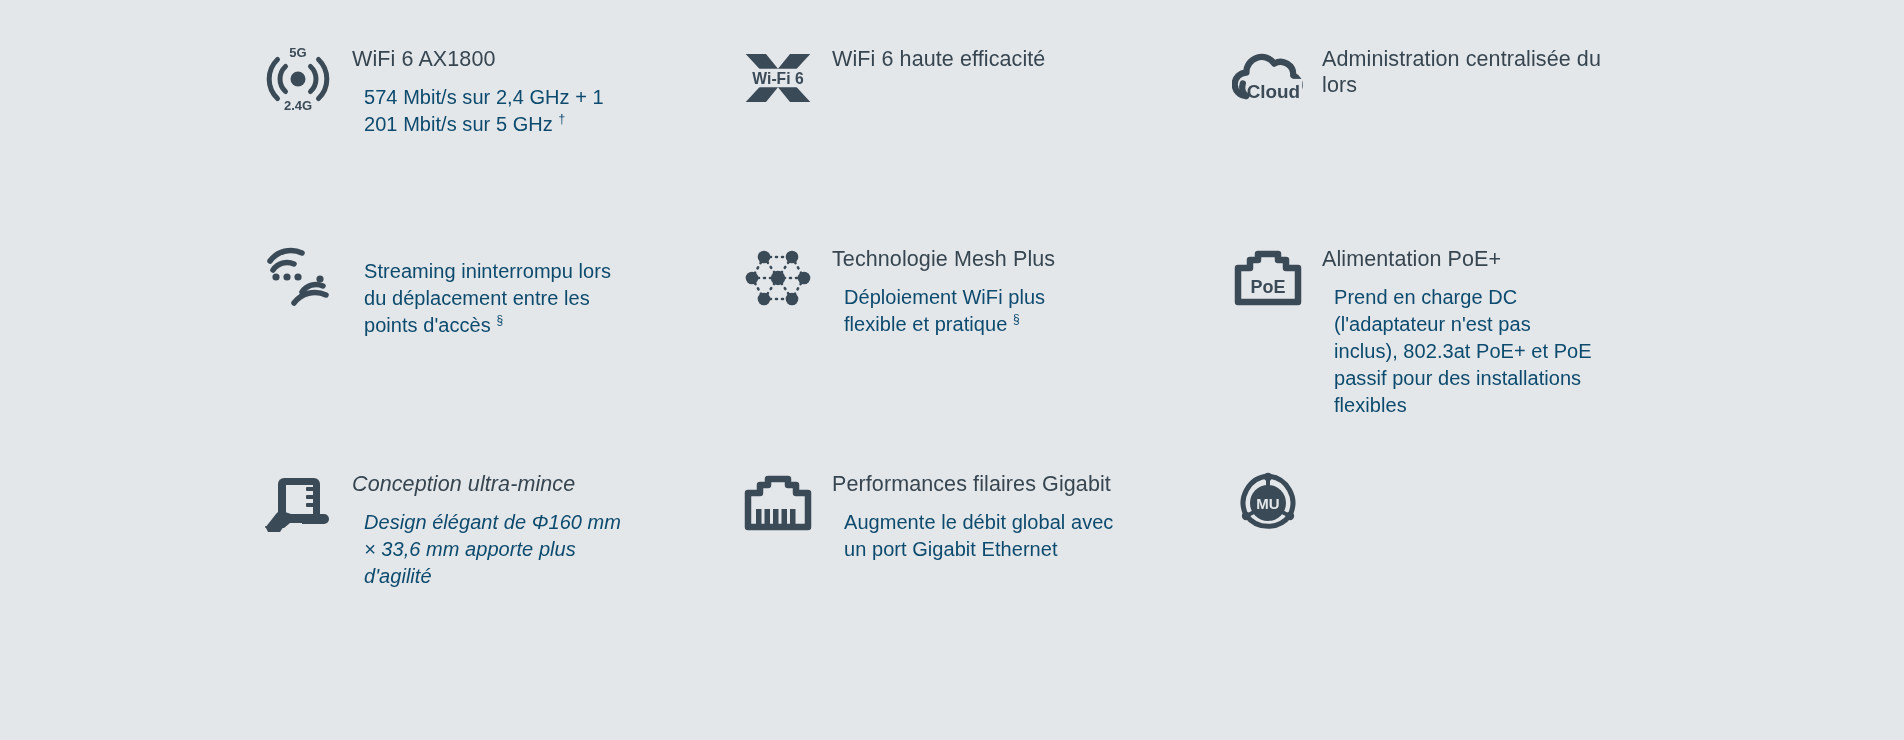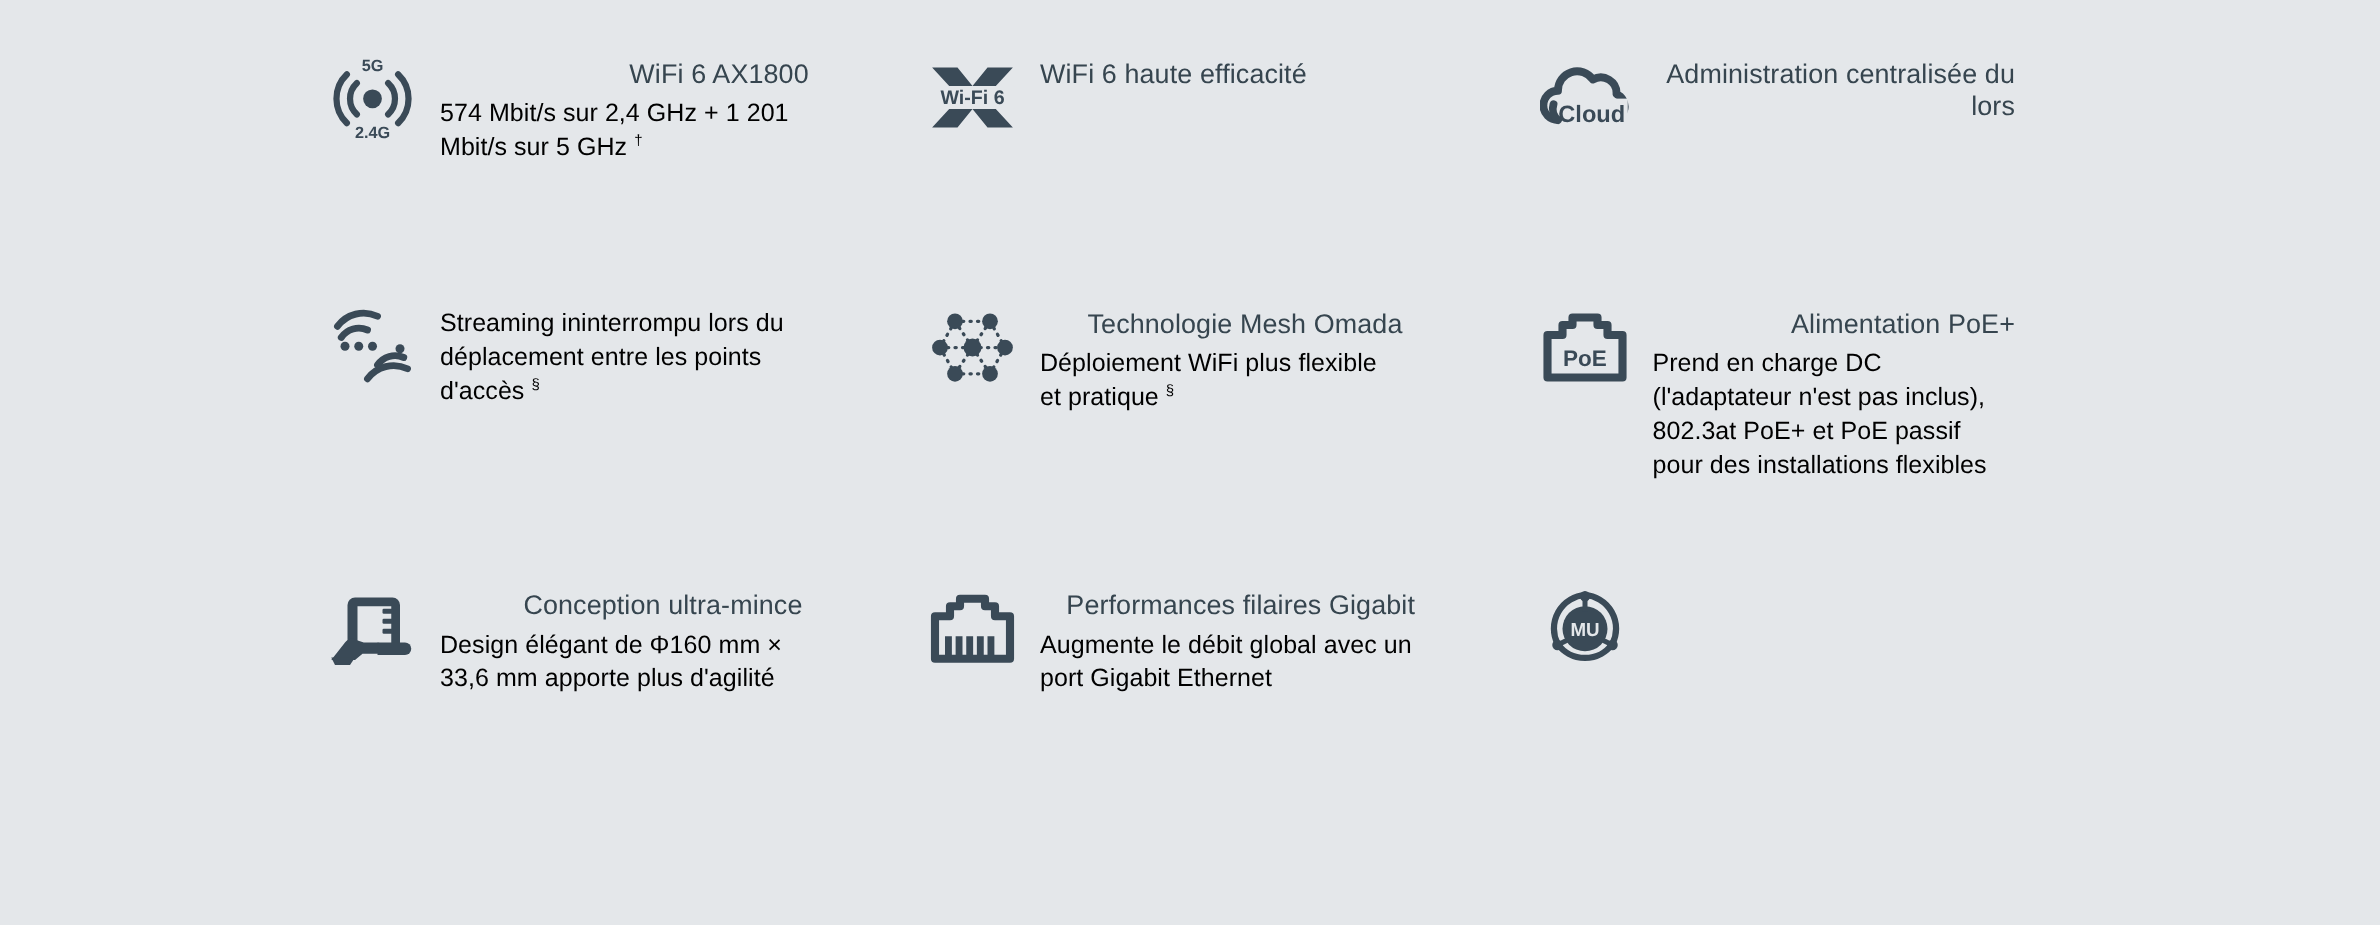--- a/index.html
+++ b/index.html
@@ -47,50 +47,49 @@
     max-width: 320px;
   }
 
   .feature-title {
     font-size: 21.5px;
     line-height: 26px;
     color: #36454f;
     font-weight: 400;
     letter-spacing: 0.1px;
     margin: 0 0 6px 0;
-    text-align: right;
   }
 
   .feature-desc {
     font-size: 20px;
     line-height: 27px;
-    color: #000000;
+    color: #0c4a6e;
     font-weight: 400;
     letter-spacing: 0.05px;
-    margin: 0;
+    margin: 12px;
   }
 
   .feature-desc sup {
     font-size: 12px;
     vertical-align: super;
     line-height: 0;
   }
 
   
   .col1 .feature-text { max-width: 300px; }
   .col2 .feature-text { max-width: 300px; }
   .col3 .feature-text { max-width: 300px; }
 
   .r1c1 .feature-text { max-width: 295px; }
   .r1c2 .feature-text { max-width: 275px; }
   .r1c3 .feature-text { max-width: 290px; }
   .r2c1 .feature-text { max-width: 280px; }
   .r2c2 .feature-text { max-width: 290px; }
   .r2c3 .feature-text { max-width: 290px; }
-  .r3c1 .feature-text { max-width: 290px; }
+  .r3c1 .feature-text { max-width: 290px; font-style: italic; }
   .r3c2 .feature-text { max-width: 300px; }
   .r3c3 .feature-text { max-width: 280px; }
 </style>
 </head>
 <body>
 
 <div class="features-grid">
 
   <div class="feature col1 r1c1">
     <div class="feature-icon">
@@ -182,21 +181,21 @@
         <circle cx="22" cy="12" r="6.3" fill="#3a4a57"></circle>
         <circle cx="50" cy="12" r="6.3" fill="#3a4a57"></circle>
         <circle cx="10" cy="33" r="6.3" fill="#3a4a57"></circle>
         <circle cx="36" cy="33" r="7.2" fill="#3a4a57"></circle>
         <circle cx="62" cy="33" r="6.3" fill="#3a4a57"></circle>
         <circle cx="22" cy="54" r="6.3" fill="#3a4a57"></circle>
         <circle cx="50" cy="54" r="6.3" fill="#3a4a57"></circle>
       </svg>
     </div>
     <div class="feature-text">
-      <p class="feature-title">Technologie Mesh Omada</p>
+      <p class="feature-title">Technologie Mesh Plus</p>
       <p class="feature-desc"><span>Déploiement WiFi plus flexible et pratique</span> <sup>§</sup></p>
     </div>
   </div>
 
   <div class="feature col3 r2c3">
     <div class="feature-icon">
       <svg width="72" height="60" viewBox="0 0 72 60" fill="none">
         <path d="M6 54 V20 H18 V12 H26 V6 H46 V12 H54 V20 H66 V54 Z" stroke="#3a4a57" stroke-width="6.5" stroke-linejoin="round" fill="none"></path>
         <text x="36" y="45" font-family="'Liberation Sans', sans-serif" font-size="18" font-weight="bold" fill="#3a4a57" text-anchor="middle">PoE</text>
       </svg>

